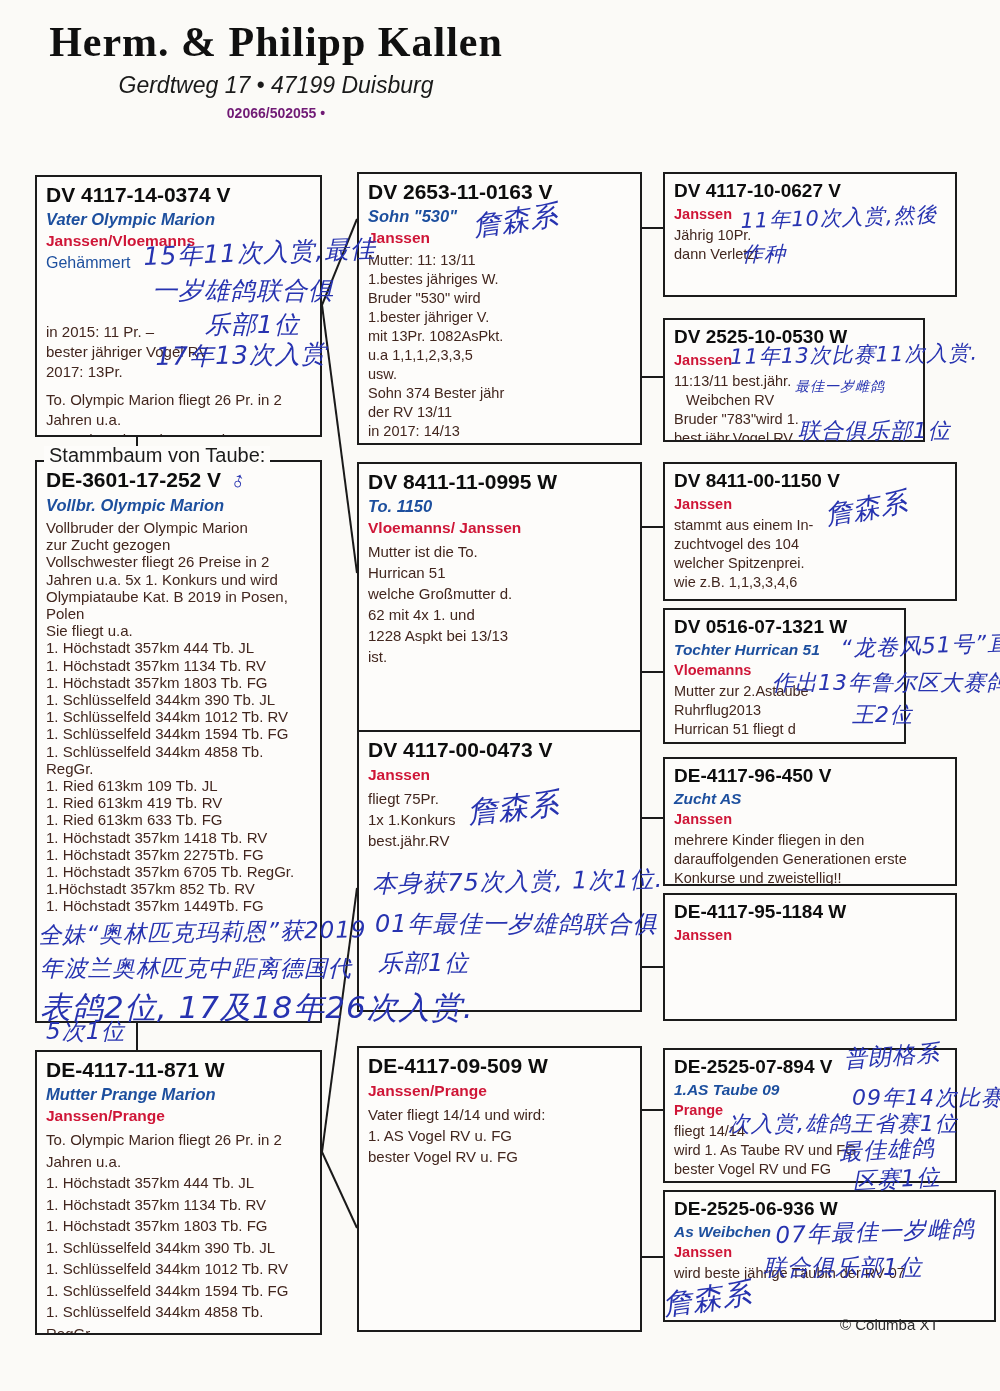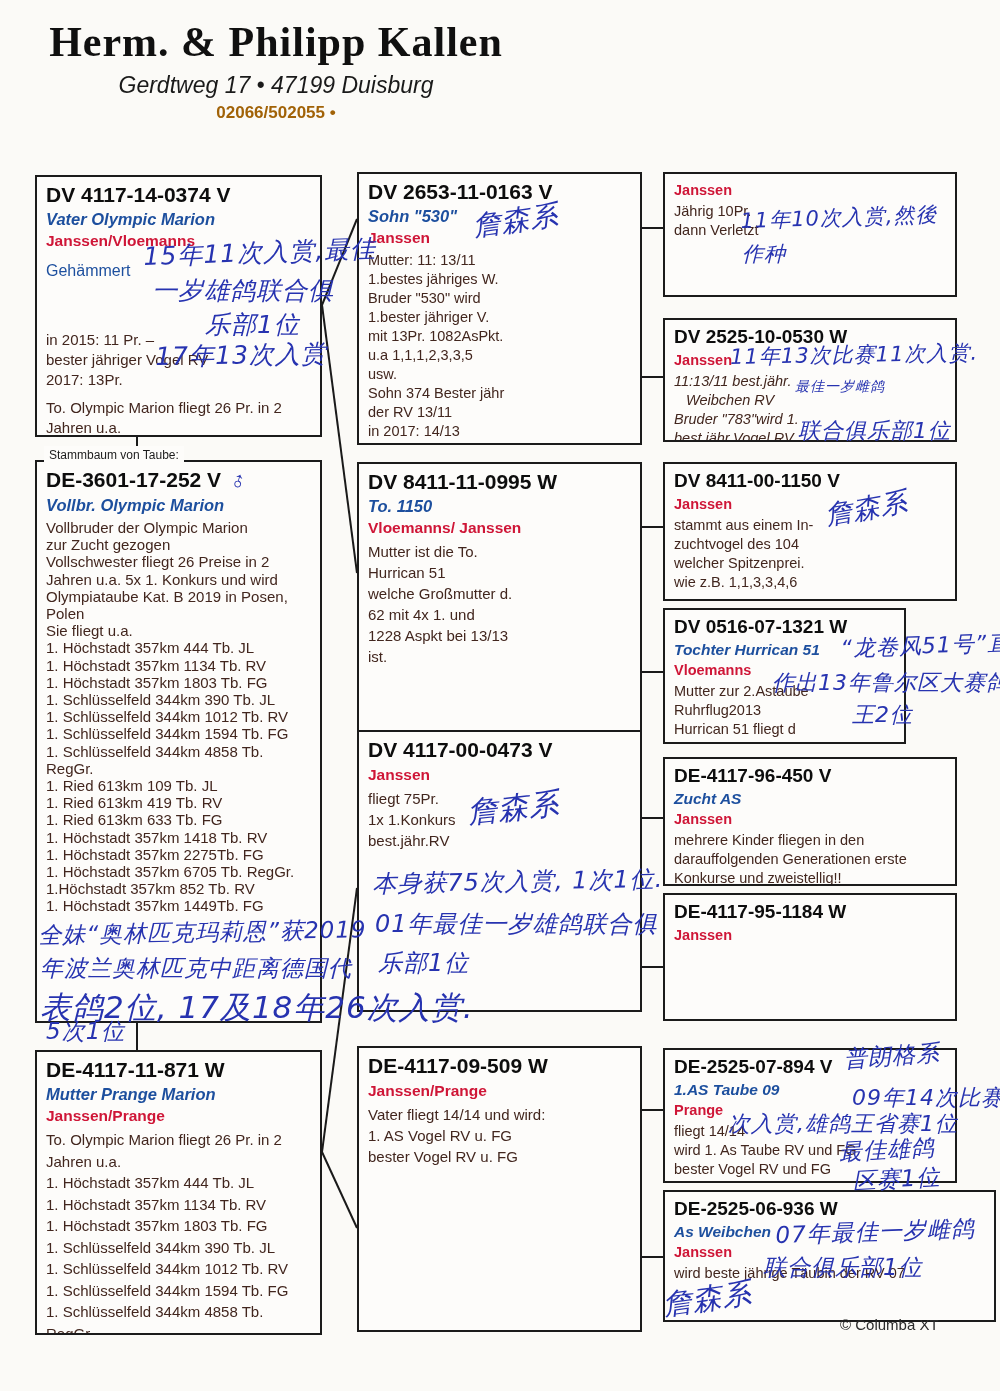--- a/index.html
+++ b/index.html
@@ -5,48 +5,48 @@
   html,body { margin:0; padding:0; }
   body { font-family:"Liberation Sans", sans-serif; }
   #page {
     position:relative; width:1000px; height:1391px;
     background:#fbfaf7; overflow:hidden;
   }
   
   #header { position:absolute; left:30px; top:18px; width:492px; text-align:center; }
   .title  { font-family:"Liberation Serif", serif; font-weight:bold; font-size:42px; line-height:48px; color:#101010; letter-spacing:1px; }
   .address{ font-style:italic; font-size:23px; line-height:30px; color:#1a1a1a; margin-top:4px; }
-  .phone  { font-weight:bold; font-size:17px; line-height:22px; color:#a16207; margin-top:2px; }
+  .phone  { font-weight:bold; font-size:14px; line-height:22px; color:#701a75; margin-top:2px; }
 
   
   #wires { position:absolute; left:0; top:0; z-index:0; }
 
   
   .box { position:absolute; box-sizing:border-box; border:2px solid #1b1b1b;
          background:#fdfcfa; overflow:hidden; padding:5px 9px; z-index:1; }
   .ring   { font-weight:bold; font-size:21px; line-height:26px; color:#0d0d0d; }
   .box-right .ring { font-size:19px; line-height:24px; }
   .bname  { font-weight:bold; font-style:italic; font-size:16.5px; line-height:19px; color:#1d4f9e; margin-top:2px; }
   .box-right .bname { font-size:15.5px; line-height:18px; }
   .strain { font-weight:bold; font-size:15.5px; line-height:19px; color:#cf1637; margin-top:2px; }
   .box-right .strain { font-size:14.5px; line-height:18px; }
-  .blue-line { color:#1d4f9e; font-size:16px; line-height:22px; margin-top:10px; }
+  .blue-line { color:#1d4f9e; font-size:16px; line-height:22px; margin-top:2px; }
   .body   { margin-top:4px; color:#42261e; font-size:15px; line-height:21px; white-space:pre-line; }
   .box-right .body { font-size:14.5px; line-height:19px; margin-top:3px; }
   .lh-father  { line-height:20px;margin-top:48px; }
   .lh-subject { line-height:17.2px; font-size:15px; }
   .lh-mother  { line-height:21.5px; }
   .lh-19   { line-height:19px; font-size:14.5px; }
-  .lh-185  { line-height:18.5px;font-style:italic; }
+  .lh-185  { line-height:18.5px; }
   .lh-195  { line-height:19.5px; }
   .gap-top { margin-top:8px; }
 
   
   .stammbaum { position:absolute; left:44px; top:446px; z-index:2; background:#fdfcfa;
-               padding:0 5px; font-size:12px; line-height:18px; color:#1c1c1c; }
+               padding:0 5px; font-size:20px; line-height:18px; color:#1c1c1c; }
 
   
   .hw { position:absolute; z-index:3; color:#2733b0; white-space:nowrap;
         font-family:"DejaVu Sans", sans-serif; font-style:italic; letter-spacing:1px;
         transform-origin:left top; }
   .sex { display:inline-block; color:#2733b0; font-size:24px; font-weight:bold;
          transform:rotate(-28deg); vertical-align:-2px; margin-left:8px; }
 
   .credit { position:absolute; left:840px; top:1316px; font-size:15px; color:#2b2b2b; z-index:2; }
 </style>
@@ -181,26 +181,27 @@
 
   <div class="box" style="left:357px;top:1046px;width:285px;height:286px">
     <div class="ring">DE-4117-09-509 W</div>
     <div class="strain">Janssen/Prange</div>
     <div class="body">Vater fliegt 14/14 und wird:
 1. AS Vogel RV u. FG
 bester Vogel RV u. FG</div>
   </div>
 
   <div class="box box-right" style="left:663px;top:172px;width:294px;height:125px">
+    <div class="ring">DV 4117-10-0627 V</div>
     <div class="strain">Janssen</div>
     <div class="body">Jährig 10Pr.
 dann Verletzt</div>
   </div>
 
-  <div class="box box-right" style="left:663px;top:318px;width:294px;height:124px">
+  <div class="box box-right" style="left:663px;top:318px;width:262px;height:124px">
     <div class="ring">DV 2525-10-0530 W</div>
     <div class="strain">Janssen</div>
     <div class="body lh-185">11:13/11 best.jähr.
 &nbsp;&nbsp;&nbsp;Weibchen RV
 Bruder "783"wird 1.
 best.jähr.Vogel RV</div>
   </div>
 
   <div class="box box-right" style="left:663px;top:462px;width:294px;height:139px">
     <div class="ring">DV 8411-00-1150 V</div>

